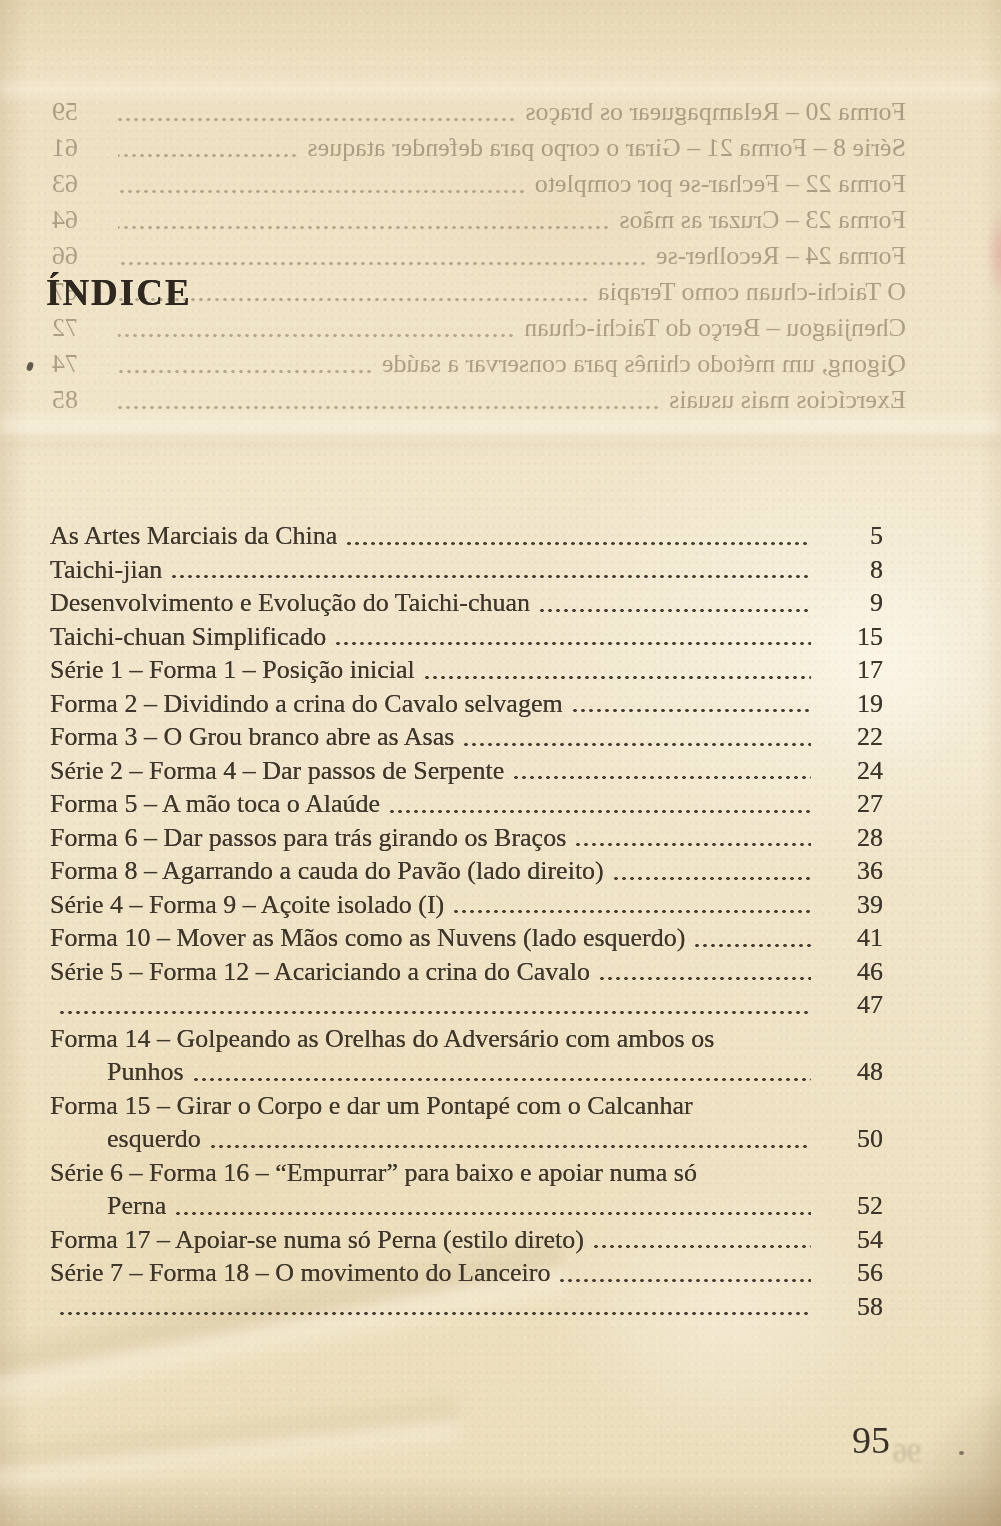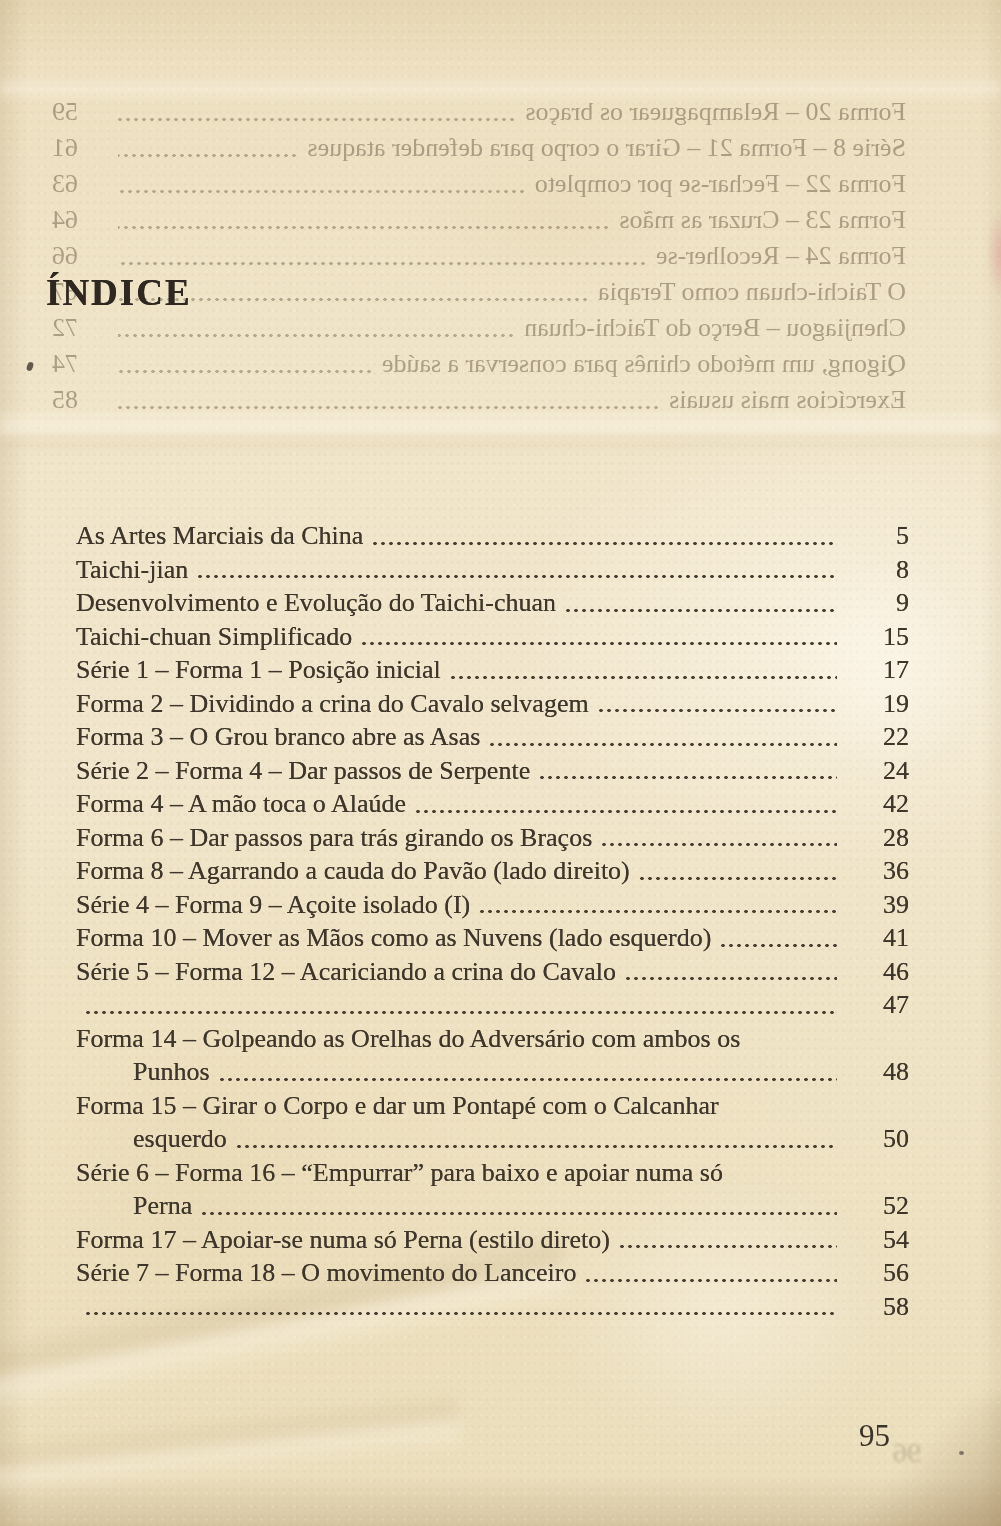--- a/index.html
+++ b/index.html
@@ -47,32 +47,32 @@
     background-size:8px 7px;background-repeat:repeat-x;}
   .bpage{flex:0 0 52px;text-align:right;}
 
   
   .title{
     position:absolute;left:46px;top:271px;width:840px;margin:0;
     font-size:37px;font-weight:700;letter-spacing:2px;
     color:#2e2820;z-index:2;text-shadow:0 0 .6px #2e2820;
   }
   .toc{
-    position:absolute;left:76px;top:519px;width:833px;
+    position:absolute;left:50px;top:519px;width:833px;
     font-size:26px;z-index:2;text-shadow:0 0 .5px rgba(62,54,43,.85);
   }
   .trow{display:flex;align-items:baseline;height:33.5px;line-height:33.5px;white-space:nowrap;}
   .trow.cont{padding-left:57px;}
   .tlabel{flex:0 0 auto;}
   .dots{flex:1 1 auto;min-width:8px;align-self:flex-end;height:7px;margin:0 16px 6px 9px;
     background-image:radial-gradient(circle at 3px 3.5px, #4a4134 1.55px, rgba(0,0,0,0) 1.95px);
     background-size:8px 7px;background-repeat:repeat-x;}
   .tpage{flex:0 0 56px;text-align:right;}
 
-  .folio{position:absolute;right:111px;top:1418px;font-size:31px;z-index:2;color:#3a332a;}
+  .folio{position:absolute;right:111px;top:1418px;font-size:38px;z-index:2;color:#3a332a;}
   .ghost-folio{
     position:absolute;left:893px;top:1437px;font-size:28px;z-index:1;
     transform:scaleX(-1);color:rgba(148,136,108,.48);filter:blur(1.4px);
   }
 
   
   .speck-left{position:absolute;left:27px;top:362px;width:6px;height:9px;background:#494237;border-radius:45%;transform:rotate(18deg);opacity:.85;}
   .speck-dot{position:absolute;left:959px;top:1451px;width:5px;height:4px;background:#57504a;border-radius:50%;opacity:.75;}
   .crease-a{position:absolute;left:-60px;top:1268px;width:630px;height:112px;transform:rotate(-11deg);
     background:linear-gradient(180deg, rgba(0,0,0,0) 16%, rgba(172,146,102,.20) 46%, rgba(255,250,238,.42) 58%, rgba(0,0,0,0) 86%);filter:blur(7px);}
@@ -182,23 +182,23 @@
         <span class="tlabel">Forma 3 – O Grou branco abre as Asas</span>
         <span class="dots"></span>
         <span class="tpage">22</span>
       </div>
       <div class="trow">
         <span class="tlabel">Série 2 – Forma 4 – Dar passos de Serpente</span>
         <span class="dots"></span>
         <span class="tpage">24</span>
       </div>
       <div class="trow">
-        <span class="tlabel">Forma 4 – A mão toca o Alaúde</span>
-        <span class="dots"></span>
-        <span class="tpage">42</span>
+        <span class="tlabel">Forma 5 – A mão toca o Alaúde</span>
+        <span class="dots"></span>
+        <span class="tpage">27</span>
       </div>
       <div class="trow">
         <span class="tlabel">Forma 6 – Dar passos para trás girando os Braços</span>
         <span class="dots"></span>
         <span class="tpage">28</span>
       </div>
       <div class="trow">
         <span class="tlabel">Forma 8 – Agarrando a cauda do Pavão (lado direito)</span>
         <span class="dots"></span>
         <span class="tpage">36</span>

